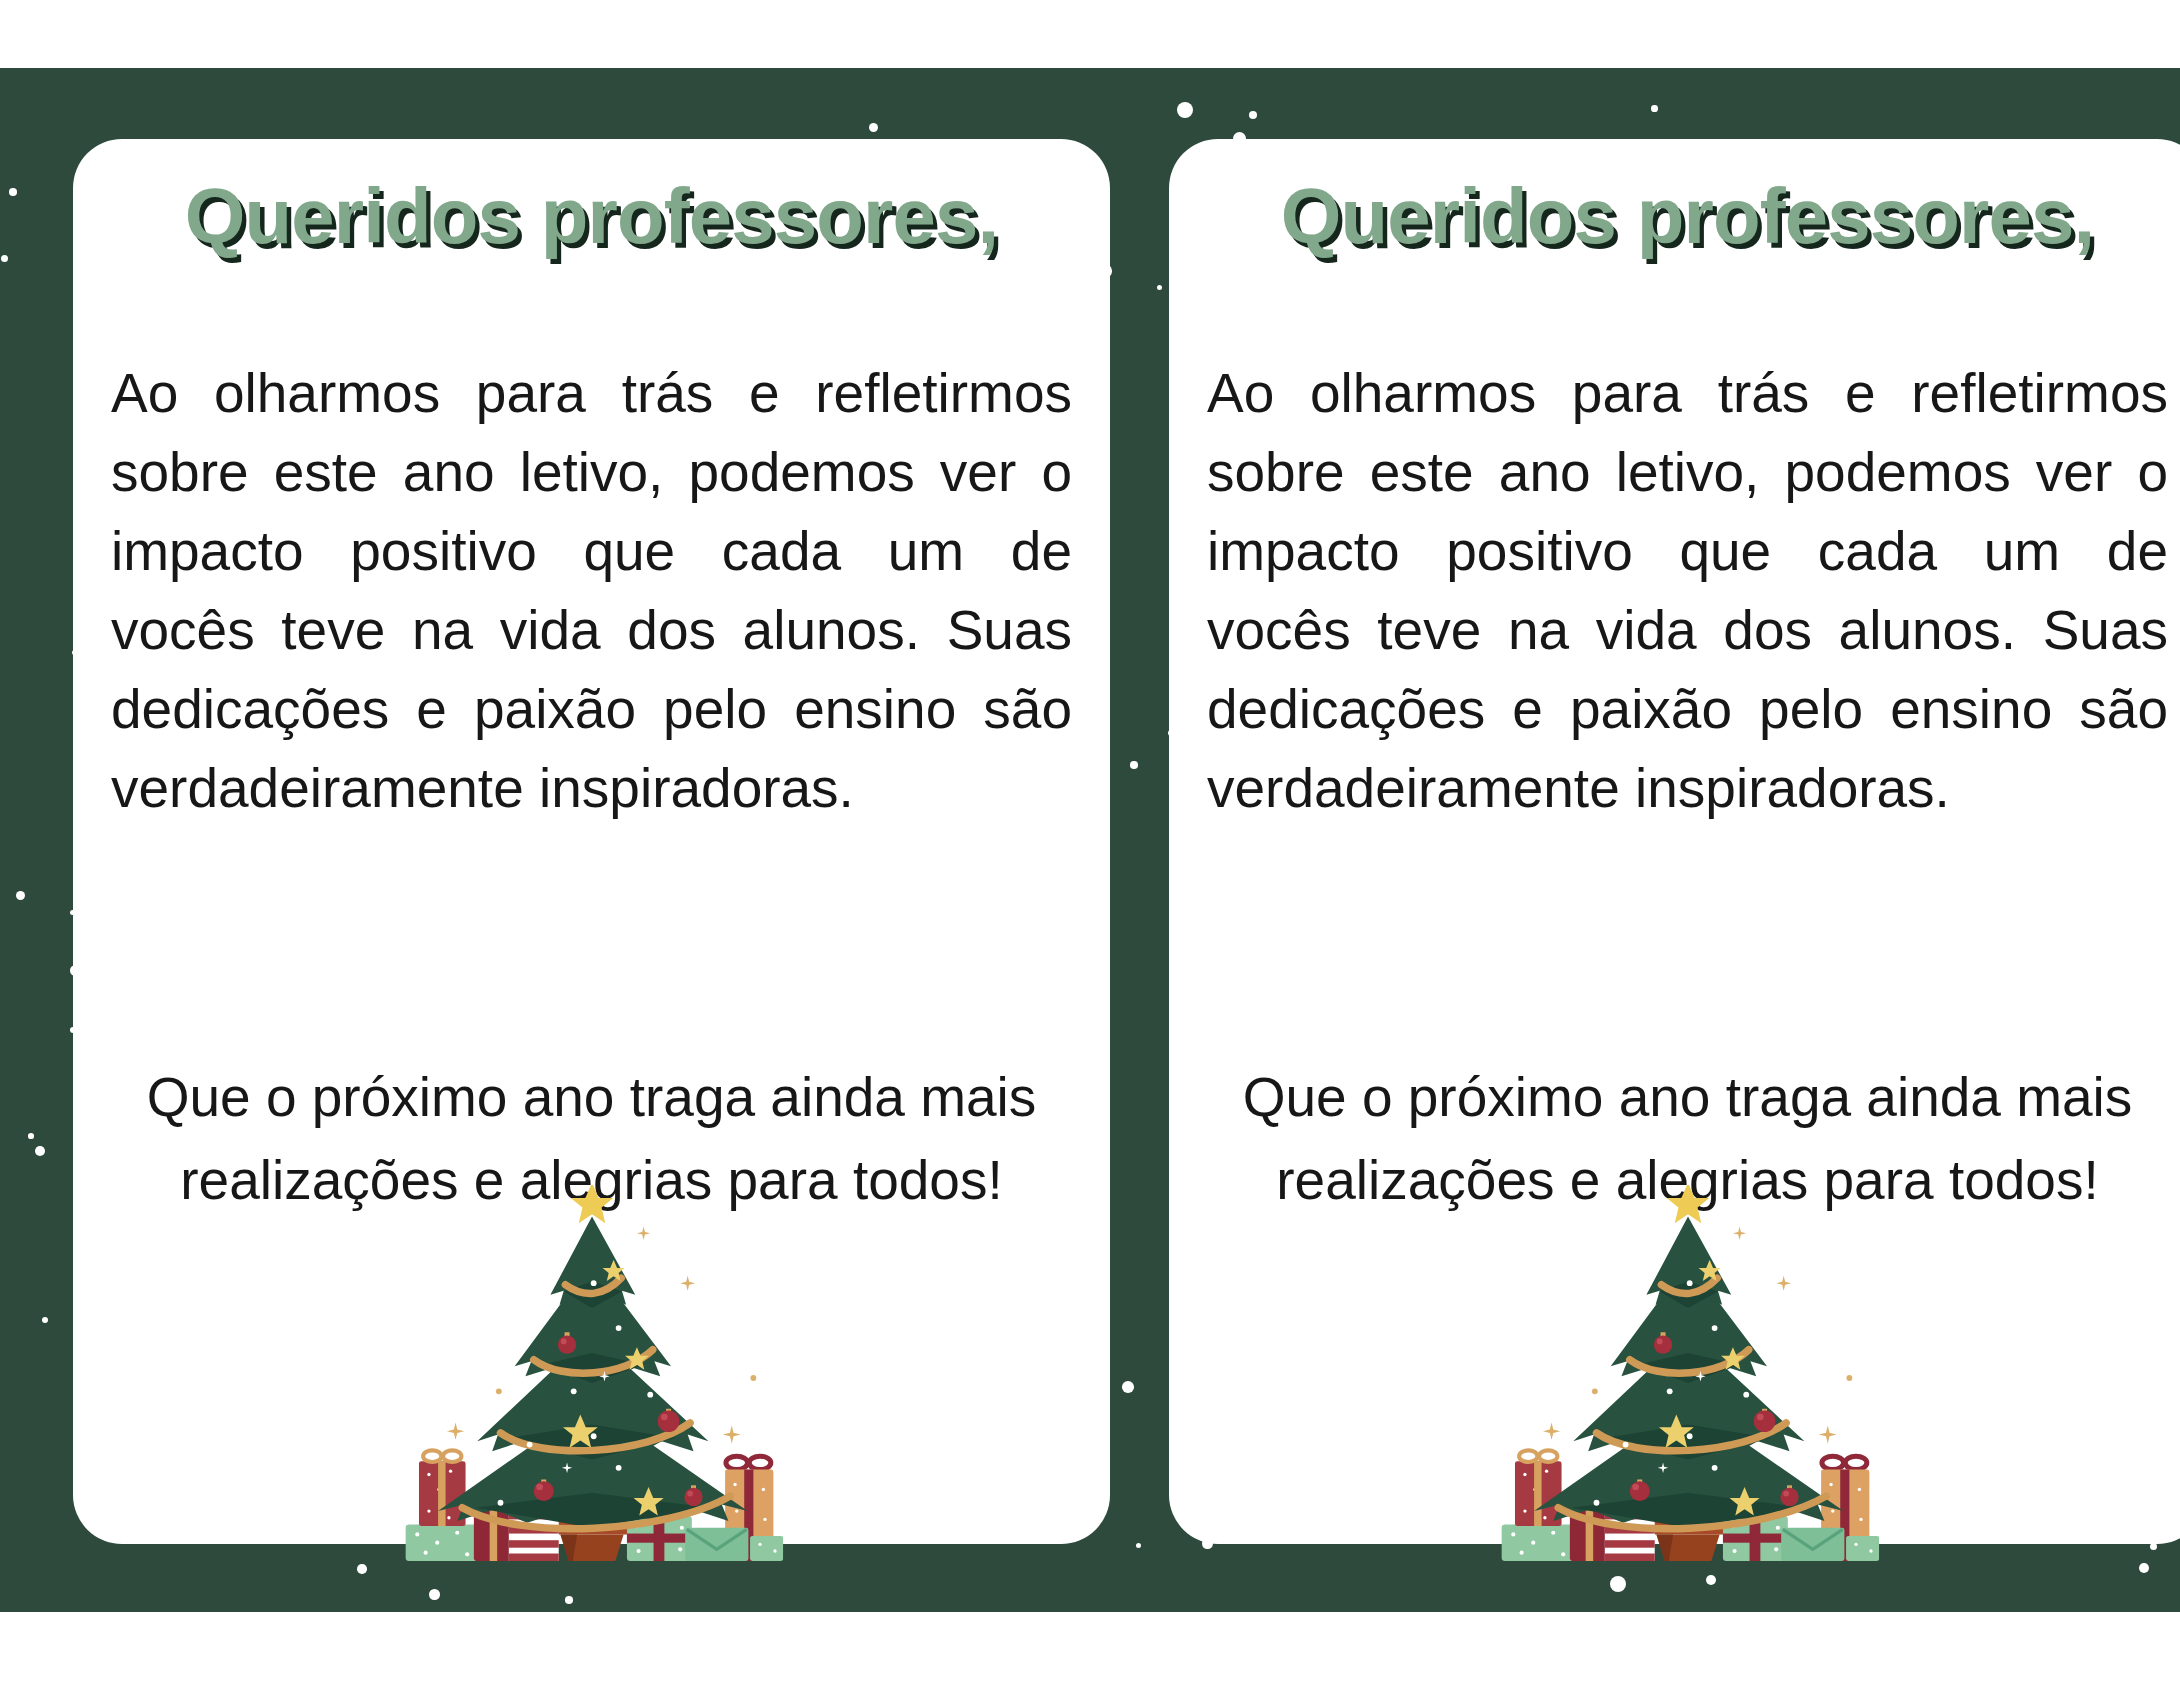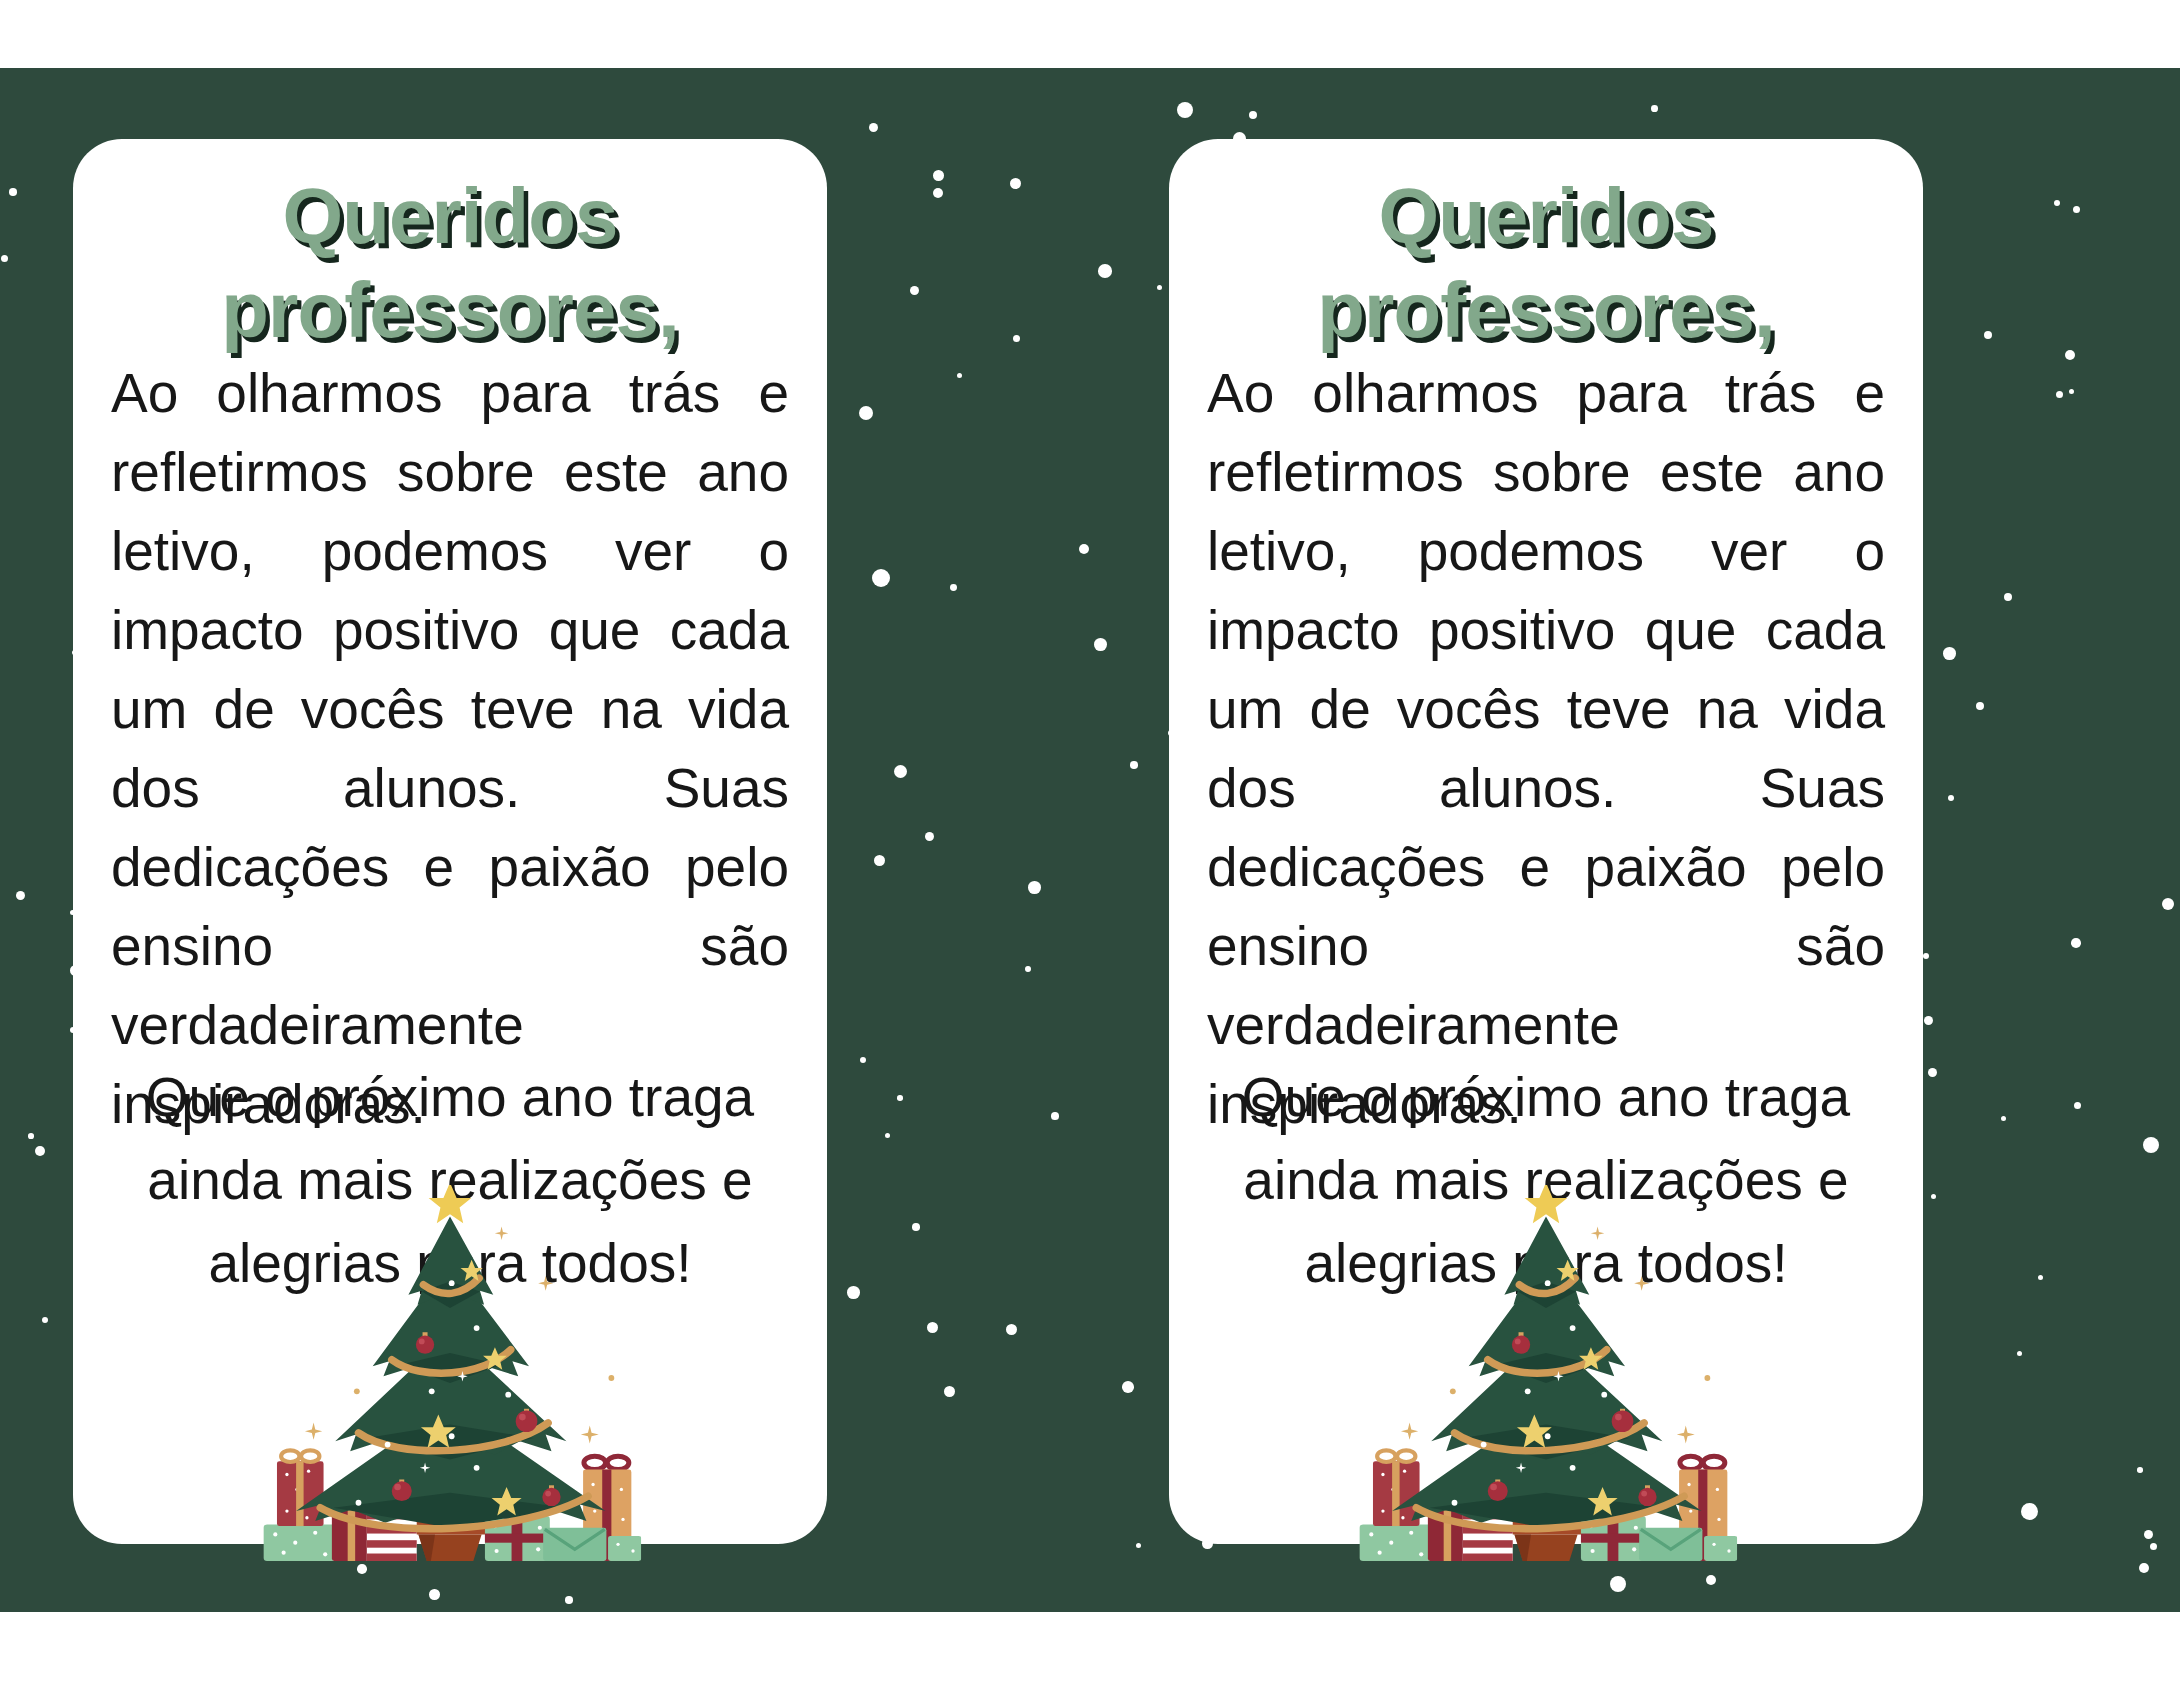--- a/index.html
+++ b/index.html
@@ -41,21 +41,21 @@
     z-index:1;
   }
   .dot{
     position:absolute;
     background:var(--snow-white);
     border-radius:50%;
   }
   .card{
     position:absolute;
     top:139px;
-    width:754px;
+    width:1037px;
     height:1405px;
     background:var(--card-white);
     border-radius:49px;
     z-index:2;
     padding-left:44px;
   }
   .card.left{left:73px;}
   .card.right{left:1169px;}
   .card-title{
     position:absolute;

